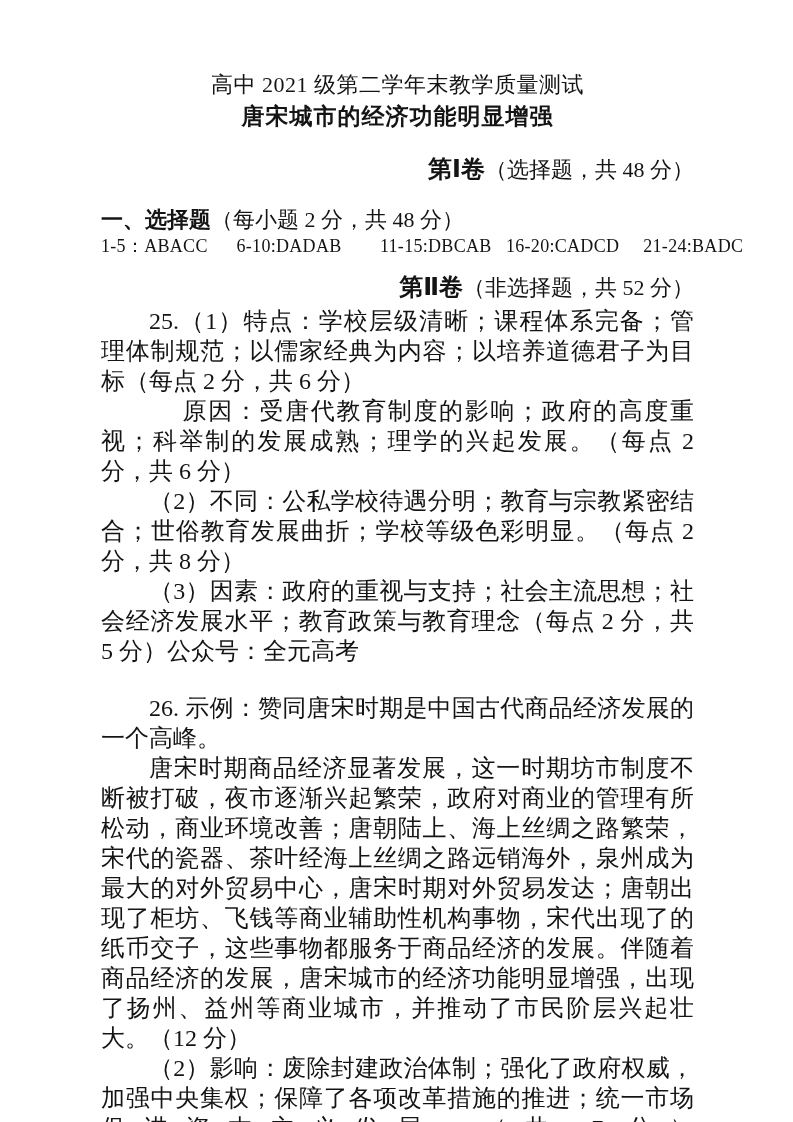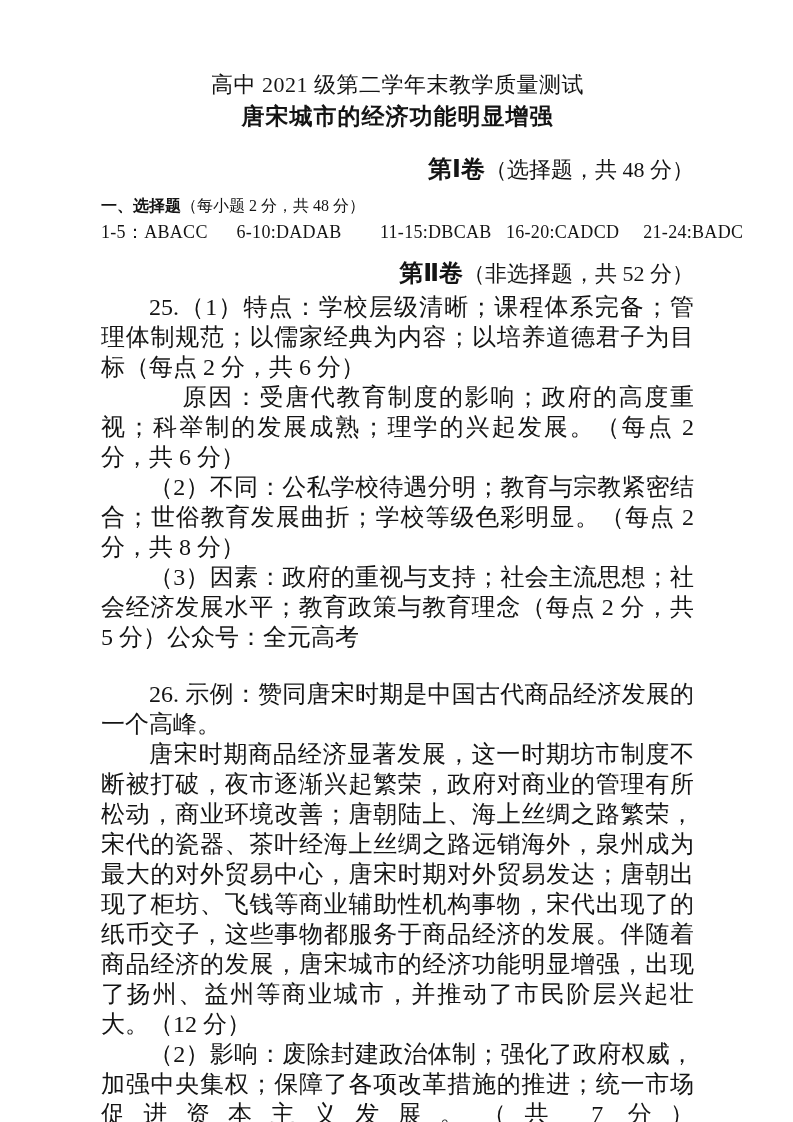--- a/index.html
+++ b/index.html
@@ -33,23 +33,23 @@
     line-height: 36px;
     margin-top: 18px;
   }
   .ph-bold {
     font-weight: bold;
     font-size: 24px;
     font-family: "Liberation Sans", "DejaVu Sans", sans-serif;
   }
   .part2h { margin-top: 10px; }
   .section-line {
-    font-size: 16px;
+    font-size: 22px;
     line-height: 28px;
-    margin-top: 4px;
+    margin-top: 18px;
   }
   .sec-bold {
     font-weight: bold;
     font-family: "Liberation Sans", "DejaVu Sans", sans-serif;
   }
   .answers {
     font-size: 18px;
     line-height: 25px;
     white-space: pre;
     letter-spacing: 0.3px;

